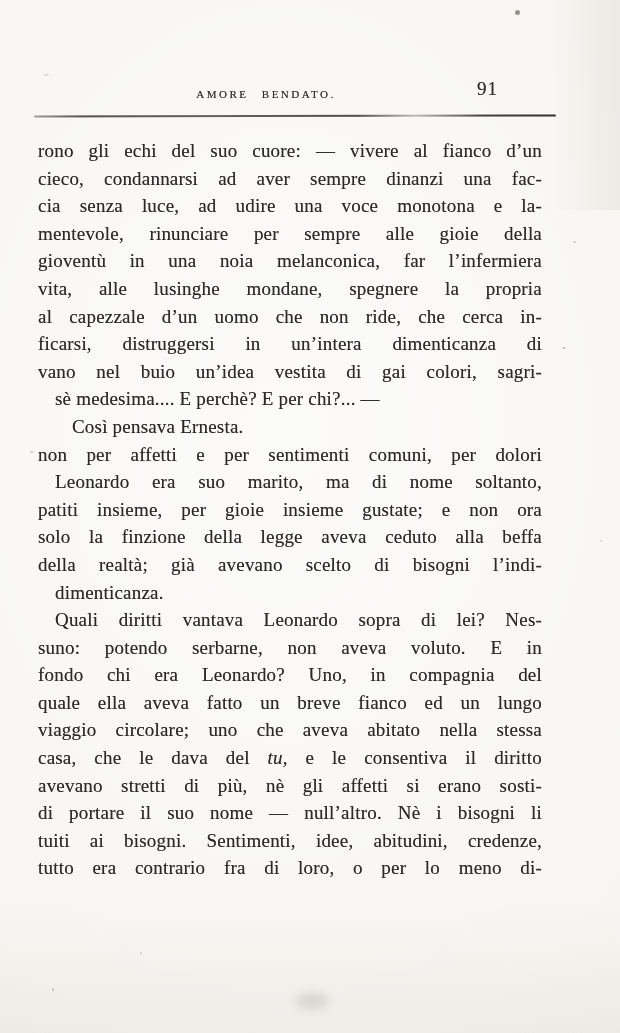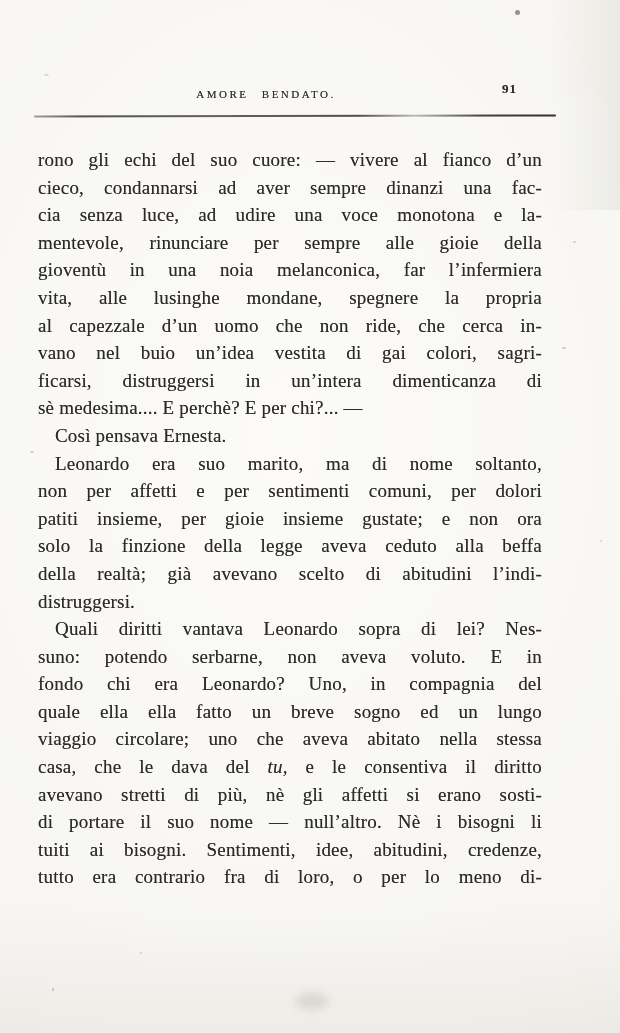--- a/index.html
+++ b/index.html
@@ -15,48 +15,47 @@
       radial-gradient(130% 110% at 46% 42%, rgba(255,255,255,0.55) 0%, rgba(255,255,255,0) 55%, rgba(120,114,102,0.07) 100%);
   }
   
   .running-title {
     position: absolute; top: 86px; left: 266px; transform: translateX(-50%);
     font-size: 11px; line-height: 16px; color: #2e2d2b;
     letter-spacing: 2.5px; word-spacing: 8px; white-space: nowrap;
     text-shadow: 0 0 0.6px rgba(46,45,43,0.6);
   }
   .page-number {
-    position: absolute; top: 79px; left: 502px;
-    font-size: 13px; line-height: 20px; color: #2e2d2b;
+    position: absolute; top: 79px; left: 477px;
+    font-size: 19px; line-height: 20px; color: #2e2d2b;
     letter-spacing: 1px;
     text-shadow: 0 0 0.6px rgba(46,45,43,0.6);
-    font-weight: bold;
   }
   .header-rule {
     position: absolute; top: 115px; left: 34px; width: 522px; height: 1.7px;
     transform: rotate(-0.12deg);
     border-radius: 1px;
     background: linear-gradient(90deg,
       rgba(90,88,84,0.55) 0%, rgba(56,54,52,0.85) 9%,
       rgba(62,60,58,0.8) 35%, rgba(52,50,48,0.85) 62%,
       rgba(120,116,110,0.45) 73%, rgba(48,46,44,0.9) 86%, rgba(40,38,36,0.95) 100%);
   }
   
   .text-block {
-    position: absolute; top: 146px; left: 38px; width: 504px;
+    position: absolute; top: 137px; left: 38px; width: 504px;
   }
   .line {
     height: 27.6px; line-height: 27.6px;
     font-size: 19px; color: var(--ink, #2b2a28);
     letter-spacing: 0.2px;
     text-align: justify; text-align-last: justify;
     text-shadow: 0 0 0.6px rgba(43,42,40,0.55);
     white-space: normal; overflow: visible;
   }
-  .line.last { text-align-last: left; }
+  .line.last { text-align-last: left; margin-left: 17px; }
   .line.indent { text-indent: 17px; }
   .line i { }
   
   .shade-top-right {
     position: absolute; top: 0; right: 0; width: 70px; height: 210px;
     background: linear-gradient(270deg, rgba(150,145,134,0.12), rgba(150,145,134,0));
   }
   .shade-bottom {
     position: absolute; bottom: 0; left: 0; width: 620px; height: 130px;
     background: linear-gradient(0deg, rgba(140,135,124,0.09), rgba(140,135,124,0));
@@ -87,34 +86,34 @@
   <div class="header-rule"></div>
 
   <main class="text-block">
       <div class="line">rono gli echi del suo cuore: — vivere al fianco d’un</div>
       <div class="line">cieco, condannarsi ad aver sempre dinanzi una fac-</div>
       <div class="line">cia senza luce, ad udire una voce monotona e la-</div>
       <div class="line">mentevole, rinunciare per sempre alle gioie della</div>
       <div class="line">gioventù in una noia melanconica, far l’infermiera</div>
       <div class="line">vita, alle lusinghe mondane, spegnere la propria</div>
       <div class="line">al capezzale d’un uomo che non ride, che cerca in-</div>
+      <div class="line">ficarsi, distruggersi in un’intera dimenticanza di</div>
       <div class="line">vano nel buio un’idea vestita di gai colori, sagri-</div>
-      <div class="line">ficarsi, distruggersi in un’intera dimenticanza di</div>
       <div class="line last">sè medesima.... E perchè? E per chi?... —</div>
       <div class="line indent last">Così pensava Ernesta.</div>
+      <div class="line">non per affetti e per sentimenti comuni, per dolori</div>
       <div class="line indent">Leonardo era suo marito, ma di nome soltanto,</div>
-      <div class="line">non per affetti e per sentimenti comuni, per dolori</div>
       <div class="line">patiti insieme, per gioie insieme gustate; e non ora</div>
       <div class="line">solo la finzione della legge aveva ceduto alla beffa</div>
-      <div class="line">della realtà; già avevano scelto di abitudini l’indi-</div>
-      <div class="line last">distruggersi.</div>
+      <div class="line">della realtà; già avevano scelto di bisogni l’indi-</div>
+      <div class="line last">dimenticanza.</div>
       <div class="line indent">Quali diritti vantava Leonardo sopra di lei? Nes-</div>
       <div class="line">suno: potendo serbarne, non aveva voluto. E in</div>
       <div class="line">fondo chi era Leonardo? Uno, in compagnia del</div>
-      <div class="line">quale ella ella fatto un breve sogno ed un lungo</div>
+      <div class="line">quale ella aveva fatto un breve fianco ed un lungo</div>
       <div class="line">viaggio circolare; uno che aveva abitato nella stessa</div>
       <div class="line">casa, che le dava del <i>tu,</i> e le consentiva il diritto</div>
       <div class="line">avevano stretti di più, nè gli affetti si erano sosti-</div>
       <div class="line">di portare il suo nome — null’altro. Nè i bisogni li</div>
       <div class="line">tuiti ai bisogni. Sentimenti, idee, abitudini, credenze,</div>
       <div class="line">tutto era contrario fra di loro, o per lo meno di-</div>
     </main>
 
   <div class="speck sp1"></div>
   <div class="speck sp2"></div>

